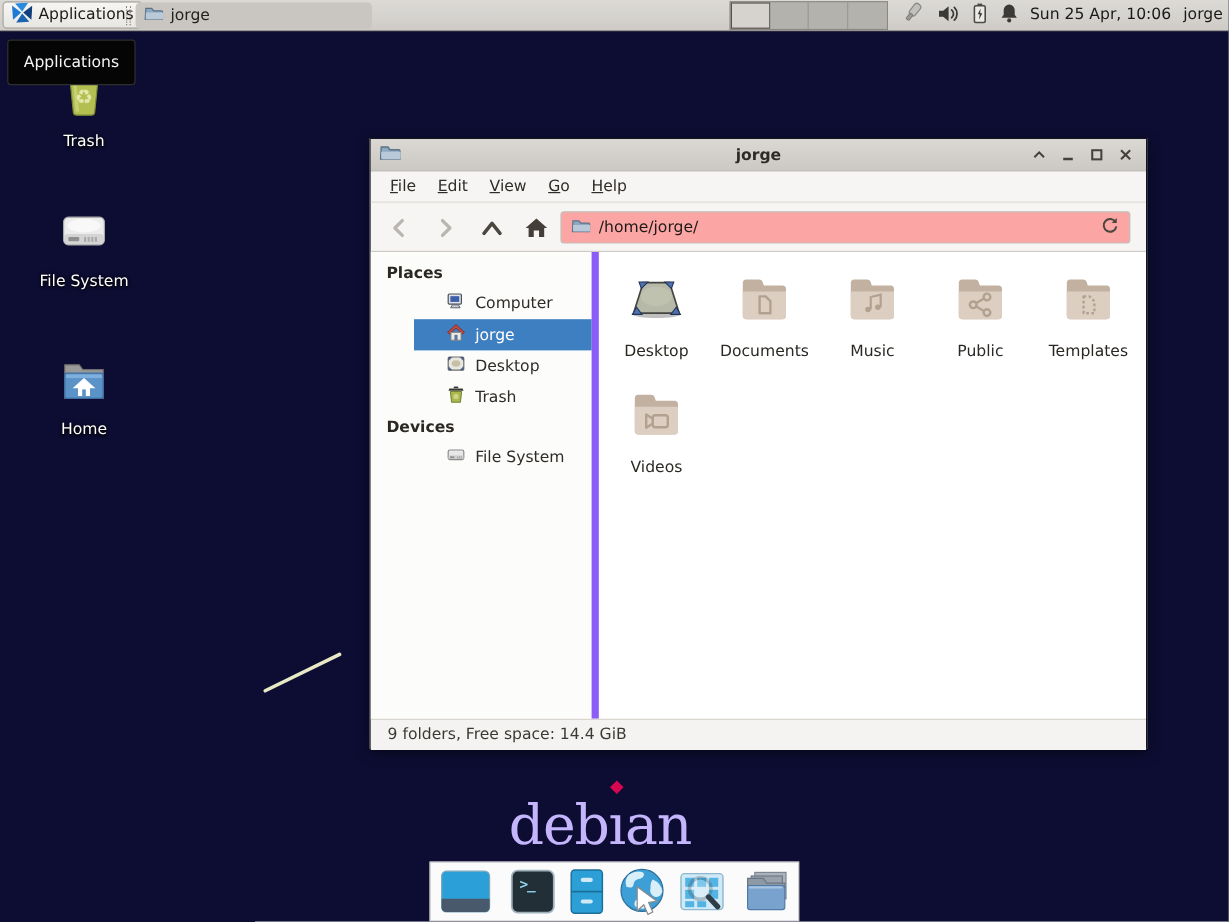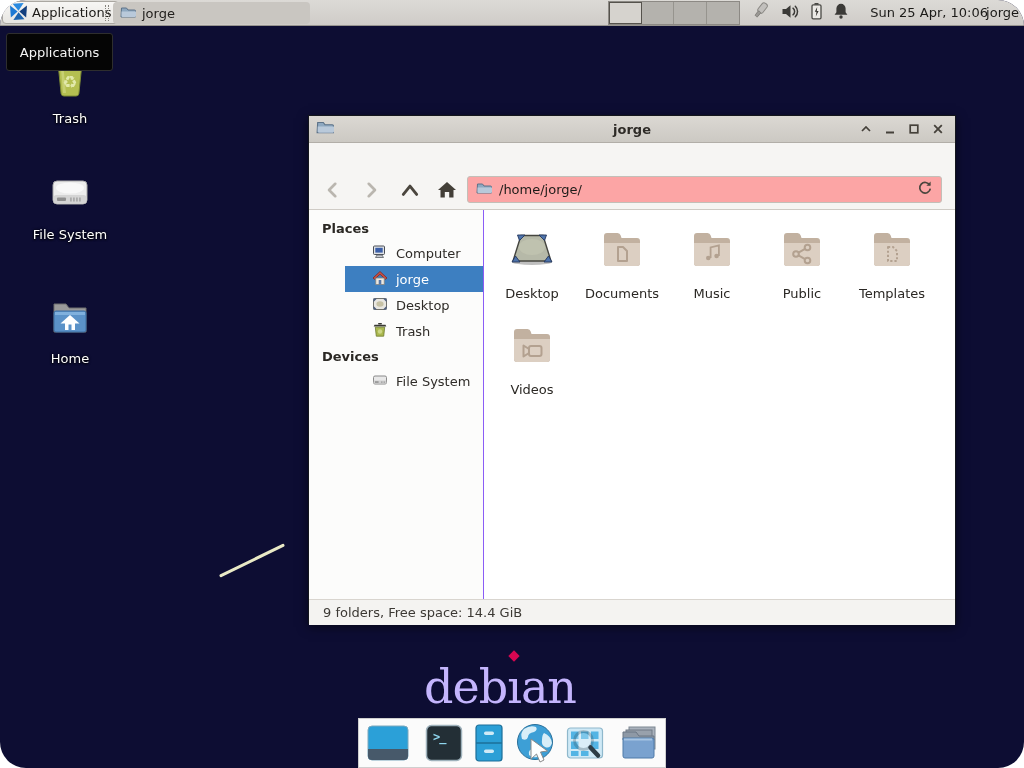--- a/index.html
+++ b/index.html
@@ -1,36 +1,36 @@
 <!DOCTYPE html>
 <html><head>
 <meta charset="utf-8">
 <style>
   * { margin:0; padding:0; box-sizing:border-box; }
   html,body { width:1024px; height:768px; }
   body { font-family:"DejaVu Sans","Liberation Sans",sans-serif; }
-  #screen { position:relative; width:1024px; height:768px; background:#0d0d33; overflow:hidden;border-radius:26px; }
+  #screen { position:relative; width:1024px; height:768px; background:#0d0d33; overflow:hidden; }
 
   
   .panel { position:absolute; left:0; top:0; width:1024px; height:26px;
            background:linear-gradient(#dcdad6,#cfccc8); border-bottom:1px solid #97948f; z-index:40; }
   .app-btn { position:absolute; left:2px; top:1px; height:23px; display:flex; align-items:center; gap:5px;
              padding:0 7px; background:linear-gradient(#f7f6f4,#e8e6e2); border:1px solid #aaa7a1;
              border-radius:4px; font-size:13px; color:#1c1a17; }
   .panel-handle { position:absolute; left:105px; top:5px; width:4px; height:16px;
                   border-left:1px dotted #85827c; border-right:1px dotted #85827c; }
   .task-btn { position:absolute; left:113px; top:2px; width:197px; height:22px; display:flex; align-items:center;
               gap:6px; padding:0 7px; background:#c9c6c1; border-radius:4px; font-size:13px; color:#23211e; }
   .ws-switcher { position:absolute; left:608px; top:1px; width:132px; height:24px; display:flex;
                  background:#a7a5a0; border:1px solid #8c8984; }
   .ws { width:33px; height:100%; background:#b4b2ad; border-right:1px solid #96948e; }
   .ws:last-child { border-right:none; }
   .ws.active { background:#d6d3ce; border:1px solid #55524c; }
   .tray { position:absolute; left:750px; top:0; height:26px; display:flex; align-items:center; gap:9px; }
-  .clock { position:absolute; right:36px; top:0; height:26px; line-height:26px; font-size:13px; color:#1b1a18;margin-left:24px; }
+  .clock { position:absolute; right:48px; top:0; height:26px; line-height:26px; font-size:13px; color:#1b1a18;margin-left:24px; }
   .panel-user { position:absolute; right:5px; top:0; height:26px; line-height:26px; font-size:13px; color:#1b1a18; }
 
   
   .tooltip { position:absolute; left:6px; top:33px; width:107px; height:38px; background:#050505;
              border:1px solid #2e2e2e; border-radius:3px; color:#f5f5f5; font-size:13px;
              display:flex; align-items:center; justify-content:center; z-index:60; }
 
   
   .dicon { position:absolute; width:96px; display:flex; flex-direction:column; align-items:center; gap:7px; z-index:5; }
   .dicon .dlabel { font-size:13px; color:#ffffff; text-shadow:0 1px 2px #000, 0 0 3px #000; white-space:nowrap; }
@@ -52,21 +52,21 @@
   .menu-item { display:inline-block; padding:0 9px; font-size:13px; line-height:24px; color:#2f2c28; }
   .menu-item::first-letter { text-decoration:underline; }
   .toolbar { position:absolute; left:0; top:53px; width:100%; height:41px; background:#f6f5f3;
              border-bottom:1px solid #cfcbc5; }
   .tbtn { position:absolute; top:7px; width:28px; height:28px; display:flex; align-items:center; justify-content:center; }
   .pathbar { position:absolute; left:158px; top:7px; right:13px; height:27px; background:#fca5a5;
              border:1px solid #c3bfb8; border-radius:3px; display:flex; align-items:center; gap:7px; padding:0 8px; }
   .pathbar input { flex:1; border:none; outline:none; background:transparent; font-family:inherit;
                    font-size:13px; color:#1d1b18; }
   .main { position:absolute; left:0; top:94px; width:100%; height:389px; background:#ffffff; display:flex; }
-  .sidebar { width:175px; height:100%; background:#fcfcfb; border-right:1px solid #8b5cf6; padding-top:6px; }
+  .sidebar { width:190px; height:100%; background:#fcfcfb; border-right:6px solid #8b5cf6; padding-top:6px; }
   .side-header { font-size:13px; font-weight:bold; color:#2b2824; padding:5px 0 4px 13px; }
   .side-row { display:flex; align-items:center; height:26px; padding-left:27px; gap:8px; font-size:13px; color:#2f2c28;margin-left:36px; }
   .side-row.selected { background:#3d7fc1; color:#ffffff; }
   .files { flex:1; position:relative; }
   .grid { position:absolute; left:3px; top:16px; width:455px; display:flex; flex-wrap:wrap; }
   .cell { width:90px; height:96px; display:flex; flex-direction:column; align-items:center; }
   .cell .lbl { margin-top:8px; font-size:13px; color:#2b2824; white-space:nowrap; }
   .statusbar { position:absolute; left:0; top:483px; width:100%; height:26px; background:#f4f3f1;
                border-top:1px solid #d9d5cf; display:flex; align-items:center; padding-left:14px;
                font-size:13px; color:#3c3934; }
@@ -241,20 +241,27 @@
             </svg>
         </span>
         <span class="wc">
           <svg width="14" height="14" viewBox="0 0 14 14">
               <path d="M3.2 3.2 L10.8 10.8 M10.8 3.2 L3.2 10.8" stroke="#45413a" stroke-width="1.8"></path>
             </svg>
         </span>
       </span>
     </div>
 
+    <div class="menubar">
+      <span class="menu-item">File</span>
+      <span class="menu-item">Edit</span>
+      <span class="menu-item">View</span>
+      <span class="menu-item">Go</span>
+      <span class="menu-item">Help</span>
+    </div>
 
     <div class="toolbar">
       <span class="tbtn" style="left:10px">
         <svg width="18" height="18" viewBox="0 0 16 16">
             <path d="M10 2.5 L4.5 8 L10 13.5" stroke="#bab6af" stroke-width="2.4" fill="none" stroke-linecap="round" stroke-linejoin="round"></path>
           </svg>
       </span>
       <span class="tbtn" style="left:48px">
         <svg width="18" height="18" viewBox="0 0 16 16">
             <path d="M6 2.5 L11.5 8 L6 13.5" stroke="#bab6af" stroke-width="2.4" fill="none" stroke-linecap="round" stroke-linejoin="round"></path>

